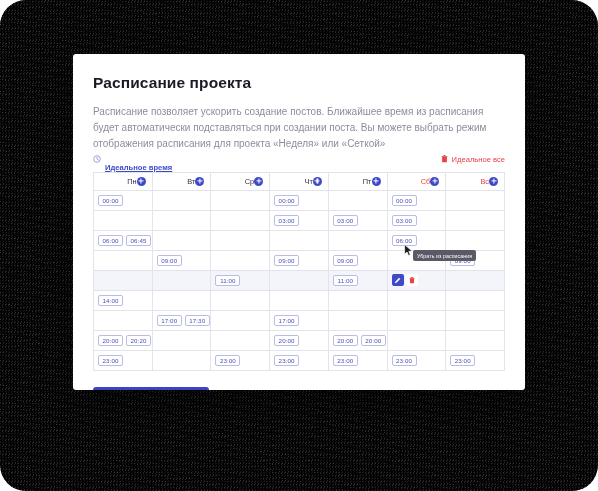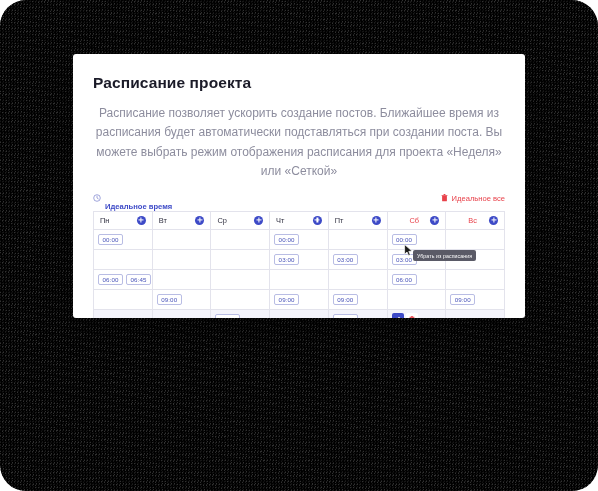--- a/index.html
+++ b/index.html
@@ -37,62 +37,61 @@
       repeating-linear-gradient(11deg, rgba(255,255,255,.07) 0 1px, rgba(0,0,0,.5) 1px 2px);
     mix-blend-mode: overlay;
   }
 
   
   #card {
     position: absolute;
     left: 73px;
     top: 54px;
     width: 452px;
-    height: 264px;
+    height: 336px;
     background: #ffffff;
     border-radius: 3px;
     padding: 20px 20px 12px 20px;
     box-shadow: 0 10px 34px rgba(0,0,0,.40);
     overflow: hidden;
   }
 
   #page-title {
     font-size: 15.5px;
     font-weight: 700;
     color: #1b1b28;
     letter-spacing: .1px;
     margin-bottom: 12px;
   }
 
   #description {
-    font-size: 12px;
+    font-size: 10px;
     line-height: 1.62;
     color: #8d8d9e;
     max-width: 418px;
-    margin-bottom: 10px;
-    text-align: center;
   }
 
   
   #link-bar {
     display: flex;
     align-items: center;
     justify-content: space-between;
     margin-bottom: 6px;
     height: 13px;
   }
   .link {
     display: inline-flex;
     align-items: center;
     gap: 4px;
     font-size: 7.6px;
     cursor: pointer;
   }
   #ideal-time-link .lbl {
     color: #3d4ac7;
+    text-decoration: underline;
     font-weight: 700;
     margin-top: 16px;
   }
   #clear-all-link .lbl {
     color: #e8414a;
     font-weight: 400;
   }
   .ico { display: inline-block; line-height: 0; }
 
   
@@ -109,21 +108,21 @@
     vertical-align: top;
   }
   #schedule-table thead th {
     height: 18px;
     padding: 0 6px;
     background: #ffffff;
   }
   .th-inner {
     display: flex;
     align-items: center;
-    justify-content: space-between;
+    justify-content: flex-end;
     height: 100%;
   }
   .day-label {
     font-size: 7.4px;
     font-weight: 400;
     color: #2f2f3f;
   }
   .day-label.weekend { color: #e8414a; margin-left: 16px; }
 
   .add-btn {

